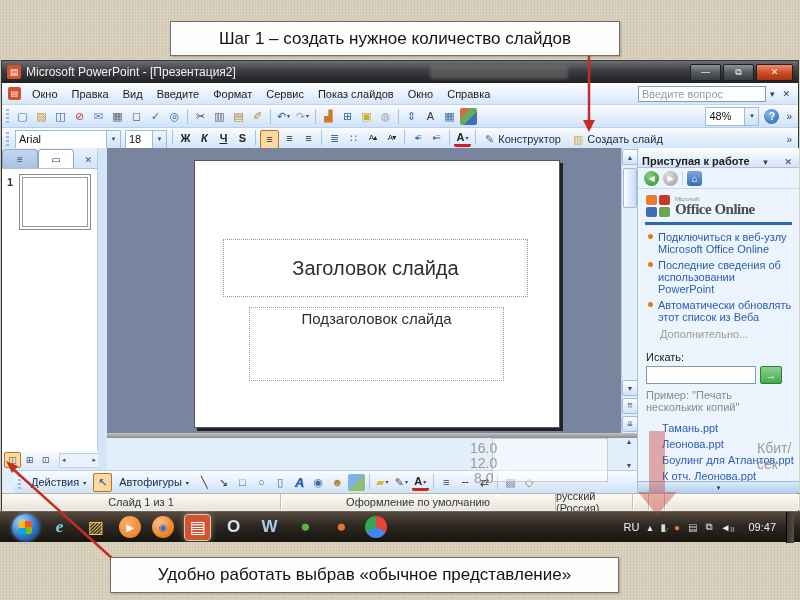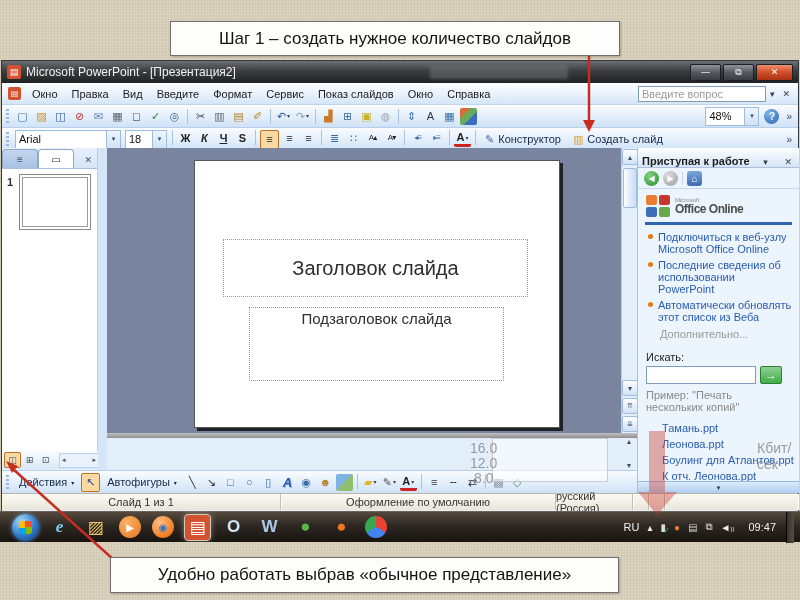--- a/index.html
+++ b/index.html
@@ -107,21 +107,21 @@
     border:1px solid #9ebcdd;border-radius:2px;margin:2px 0;}
   .sc-spacer{flex:1;}
   
   .notes-divider{position:absolute;left:105px;top:372px;width:530px;height:5px;
     background:linear-gradient(#c2c2c2,#8d8d8d);}
   .notes{position:absolute;left:105px;top:377px;width:514px;height:31px;background:#fff;
     border:1px solid #808080;font-size:11px;color:#222;padding:2px 5px;box-sizing:border-box;}
   .nscroll{position:absolute;left:619px;top:377px;width:16px;height:31px;background:#e3eefb;
     display:flex;flex-direction:column;justify-content:space-between;align-items:center;font-size:7px;color:#41536b;}
   
-  .drawtb{top:409px;left:0;width:636px;right:auto;border-top:1px solid #b7cfeb;}
+  .drawtb{top:409px;left:12px;width:636px;right:auto;border-top:1px solid #b7cfeb;}
   
   .statusbar{position:absolute;left:0;top:432px;right:0;height:16px;display:flex;
     background:linear-gradient(#fbfaf4,#e8e5d9);border-top:1px solid #b9b6a8;
     font-size:11px;color:#333;}
   .st-cell{display:flex;align-items:center;justify-content:center;border-right:1px solid #c2bfb2;
     box-shadow:1px 0 0 #fff;}
   
   .taskpane{position:absolute;left:635px;top:87px;width:161px;height:345px;background:#ecf4fd;
     border-left:1px solid #aebedd;font-size:11px;overflow:hidden;}
   .tp-head{height:19px;background:linear-gradient(#fdfeff,#d5e4f6);border-bottom:1px solid #aebedd;
@@ -134,21 +134,21 @@
   .nav-back{background:radial-gradient(circle at 35% 30%,#7fd07f,#2c8c2c);}
   .nav-fwd{background:radial-gradient(circle at 35% 30%,#dcdcdc,#9d9d9d);}
   .nav-home{width:15px;height:15px;border-radius:3px;display:flex;align-items:center;justify-content:center;
     color:#fff;font-size:10px;background:linear-gradient(#7aa7dd,#3c6cb0);}
   .nav-sep{width:1px;height:13px;background:#c5d7ee;}
   .oo-logo{display:flex;align-items:center;gap:5px;padding:6px 8px 4px;}
   .oo-mark{width:24px;height:22px;display:grid;grid-template-columns:11px 11px;grid-template-rows:10px 10px;gap:2px;}
   .oo-mark span{border-radius:2px;}
   .oo-t{line-height:1;}
   .oo-ms{font-size:6px;color:#8a8a8a;display:block;}
-  .oo-name{font-size:12px;font-weight:bold;color:#4c4c4c;letter-spacing:-.5px;}
+  .oo-name{font-size:15px;font-weight:bold;color:#4c4c4c;letter-spacing:-.5px;font-family:Liberation Serif, serif;}
   .tp-rule{height:3px;background:#2e66b0;margin:1px 7px 4px;}
   .tp-link{display:flex;gap:5px;padding:2px 6px 2px 10px;color:#2a5db0;}
   .tp-link .blt{width:5px;height:5px;border-radius:50%;background:#e07c12;margin-top:3px;flex:0 0 auto;}
   .tp-more{color:#9a9a9a;padding:3px 6px 3px 22px;}
   .tp-search-label{color:#1c1c1c;padding:8px 6px 2px 8px;}
   .tp-search{display:flex;align-items:center;gap:4px;padding:1px 8px;}
   .tp-search input{width:104px;height:14px;border:1px solid #7f9db9;}
   .go-btn{width:20px;height:16px;border-radius:2px;border:1px solid #2e7d32;color:#fff;font-size:11px;
     background:linear-gradient(#8fd08f,#3fae49);display:flex;align-items:center;justify-content:center;}
   .tp-example{color:#8a8a8a;padding:4px 6px 2px 8px;width:140px;}

